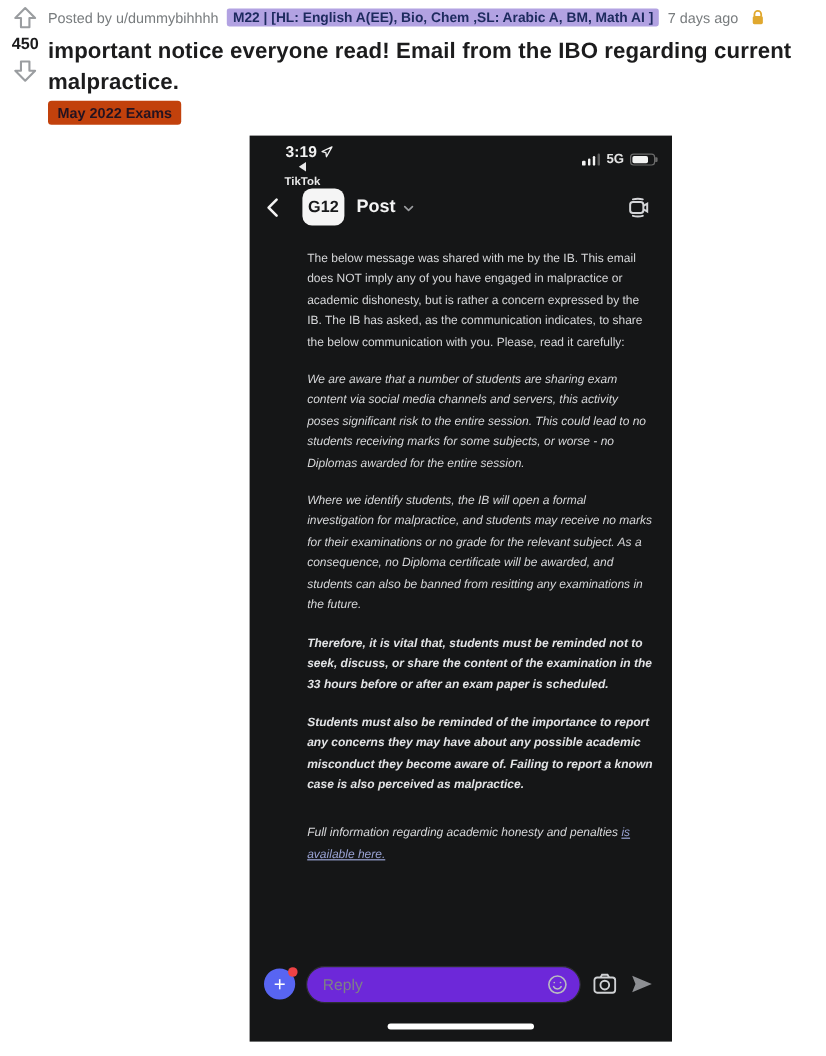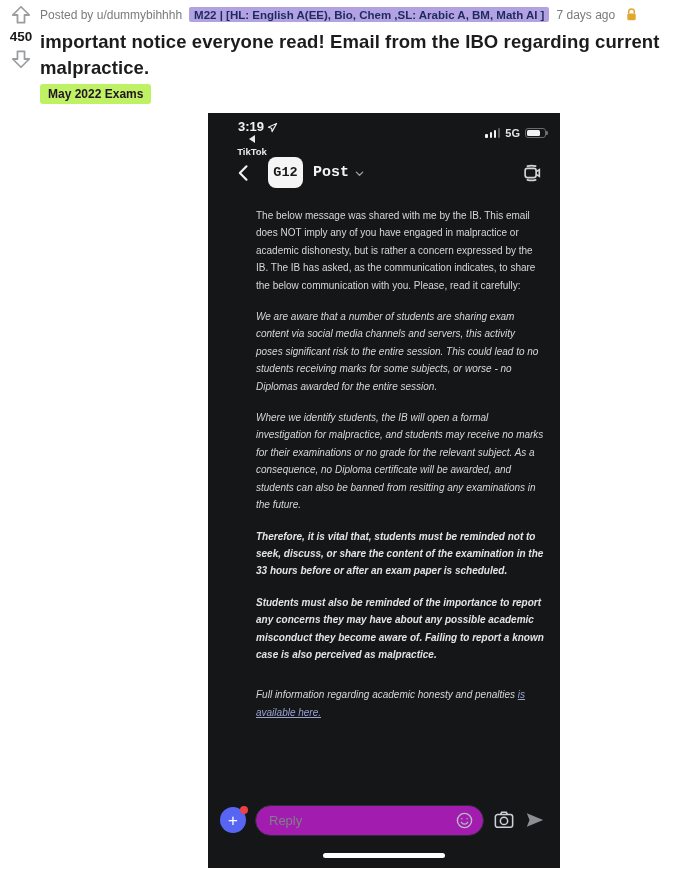--- a/index.html
+++ b/index.html
@@ -31,21 +31,21 @@
   }
   .lock-icon { width: 15px; height: 15px; margin-left: 2px; }
 
   .post-title {
     position: absolute; left: 40px; top: 29px; width: 642px;
     font-size: 18.5px; font-weight: 600; color: #1c1c1d;
     line-height: 26px; letter-spacing: 0.1px;
   }
   .post-flair {
     position: absolute; left: 40px; top: 84px;
-    background: #bef264; color: #241320; font-weight: 600;
+    background: #c2410c; color: #241320; font-weight: 600;
     font-size: 12px; padding: 3px 8px; border-radius: 3px;
   }
 
   
   .phone {
     position: absolute; left: 208px; top: 113px;
     width: 352px; height: 755px;
     background: #151617; color: #d6d7d9;
     display: flex; flex-direction: column;
   }
@@ -72,21 +72,21 @@
   .net-label { font-size: 11px; font-weight: 600; color: #e4e4e4; }
   .battery { position: relative; width: 21px; height: 10.5px;
     border: 1px solid #6b6b6b; border-radius: 3px; }
   .battery .fill { position:absolute; left:1px; top:1px; bottom:1px; width:70%;
     background:#f2f2f2; border-radius:1.5px; }
   .battery .cap { position:absolute; right:-3px; top:2.5px; width:1.8px; height:4px;
     background:#6b6b6b; border-radius:0 1px 1px 0; }
 
   .channel-header {
     display: flex; align-items: center;
-    padding: 6px 16px 10px 26px; flex: 0 0 auto; font-family: Liberation Mono, monospace;
+    padding: 6px 16px 10px 10px; flex: 0 0 auto;
   }
   .back-chevron { width: 20px; height: 20px; margin-right: 14px; cursor: pointer; }
   .server-badge {
     width: 35px; height: 31px; background: #f5f5f5; border-radius: 8px;
     display: flex; align-items: center; justify-content: center;
     color: #17181a; font-weight: 700; font-size: 13.5px; margin-right: 10px;
     cursor: pointer;
   }
   .channel-titles { flex: 1; min-width: 0; }
   .channel-title-row { display: flex; gap: 5px; cursor: pointer; }
@@ -109,21 +109,21 @@
   .plus-btn {
     position: relative; width: 26px; height: 26px; border-radius: 50%;
     background: #5865f2; color: #ffffff; flex: 0 0 auto;
     display: flex; align-items: center; justify-content: center;
     font-size: 17px; font-weight: 400; line-height: 1; cursor: pointer;
   }
   .plus-badge { position: absolute; top: -1px; right: -2px; width: 8px; height: 8px;
     border-radius: 50%; background: #ed4245; }
   .reply-pill {
     flex: 1; display: flex; align-items: center; height: 31px;
-    border: 1px solid #2d2e32; background: #a21caf; border-radius: 17px;
+    border: 1px solid #2d2e32; background: #6d28d9; border-radius: 17px;
     padding: 0 9px 0 13px;
   }
   .reply-input {
     flex: 1; background: transparent; border: none; outline: none;
     color: #e8e8e8; font-size: 13px; font-family: "Liberation Sans", sans-serif;
     min-width: 0;
   }
   .reply-input::placeholder { color: #7e8186; }
   .emoji-icon { width: 19px; height: 19px; flex: 0 0 auto; cursor: pointer; }
   .camera-icon { width: 22px; height: 20px; flex: 0 0 auto; cursor: pointer; }

